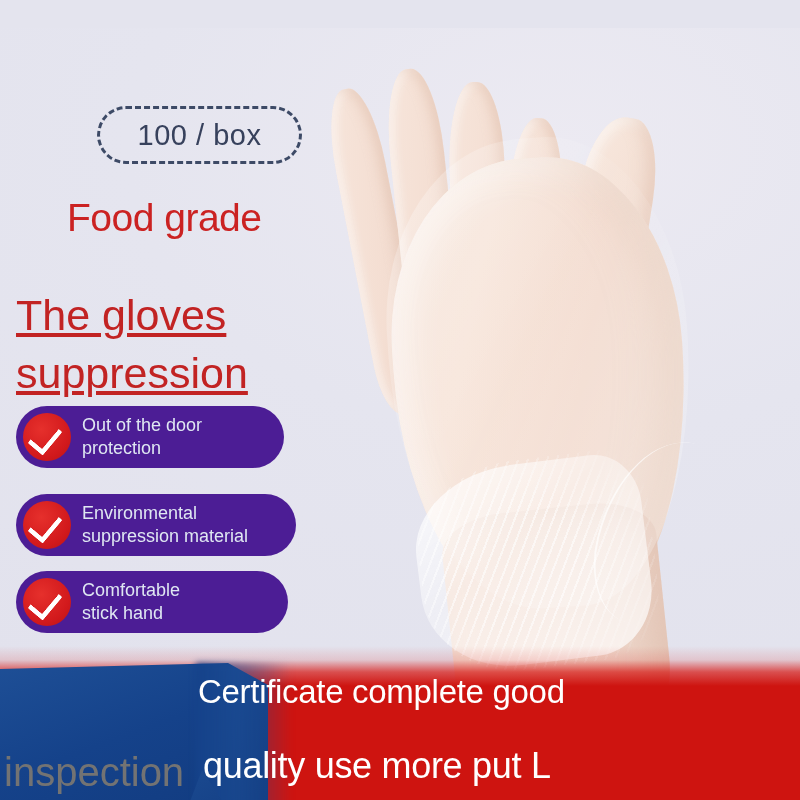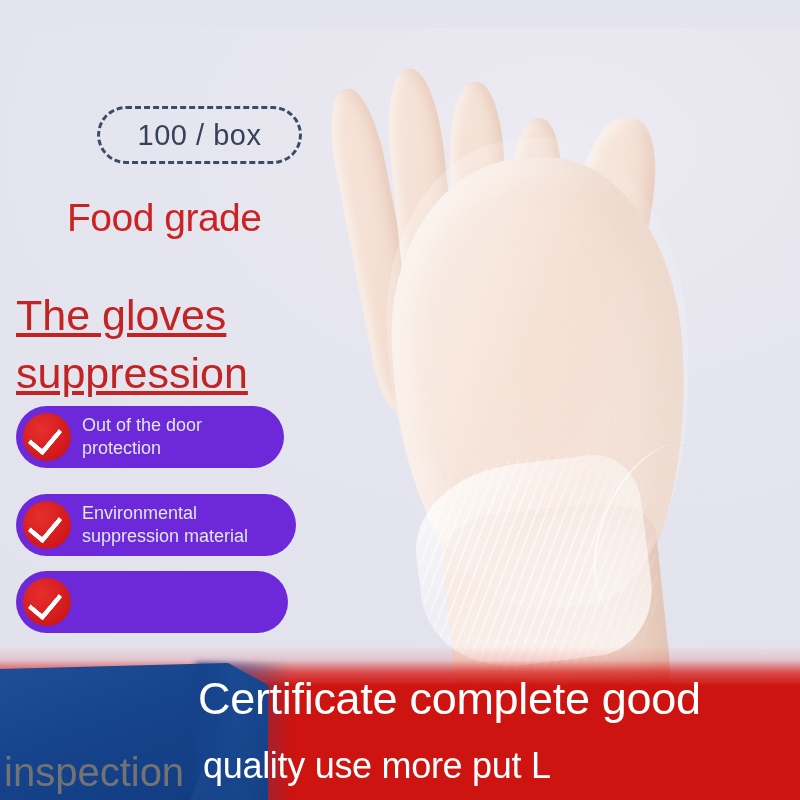--- a/index.html
+++ b/index.html
@@ -139,21 +139,21 @@
     line-height:58px;
     white-space:nowrap;
     text-decoration:underline;
   }
 
   
   .pill{
     position:absolute;
     left:16px;
     height:62px;
-    background:#6d28d9;
+    background:#4c1d95;
     border-radius:32px;
     display:flex;align-items:center;
     box-sizing:border-box;
     padding-left:7px;
   }
   .pill-1{top:378px;width:268px;}
   .pill-2{top:466px;width:280px;}
   .pill-3{top:543px;width:272px;}
   .check-circle{
     flex:0 0 auto;
@@ -213,21 +213,21 @@
     width:60px;height:58px;
     background:linear-gradient(150deg,#1b4a90 0%,#133e84 100%);
     clip-path:polygon(22px 0, 60px 58px, 0 58px);
   }
   .banner-inspection{
     position:absolute;left:4px;top:722px;
     font-size:40px;color:#737373;white-space:nowrap;
   }
   .banner-line1{
     position:absolute;left:198px;top:645px;
-    font-size:45px;color:#ffffff;white-space:nowrap;
+    font-size:33px;color:#ffffff;white-space:nowrap;
     letter-spacing:-.3px;
   }
   .banner-line2{
     position:absolute;left:203px;top:717px;
     font-size:36px;color:#ffffff;white-space:nowrap;
     letter-spacing:-.3px;
   }
   .banner-dash{
     position:absolute;left:216px;top:779px;
     width:580px;height:0;
@@ -276,20 +276,24 @@
   <div class="pill pill-2">
     <div class="check-circle"></div>
     <div class="pill-text">
       <div>Environmental</div>
       <div>suppression material</div>
     </div>
   </div>
 
   <div class="pill pill-3">
     <div class="check-circle"></div>
+    <div class="pill-text">
+      <div>Comfortable</div>
+      <div>stick hand</div>
+    </div>
   </div>
 
   <div class="banner">
     <div class="banner-red"></div>
     <div class="banner-blue"></div>
     <div class="banner-blue-fade"></div>
   </div>
   <div class="banner-tail"></div>
 
   <div class="banner-inspection">inspection</div>

